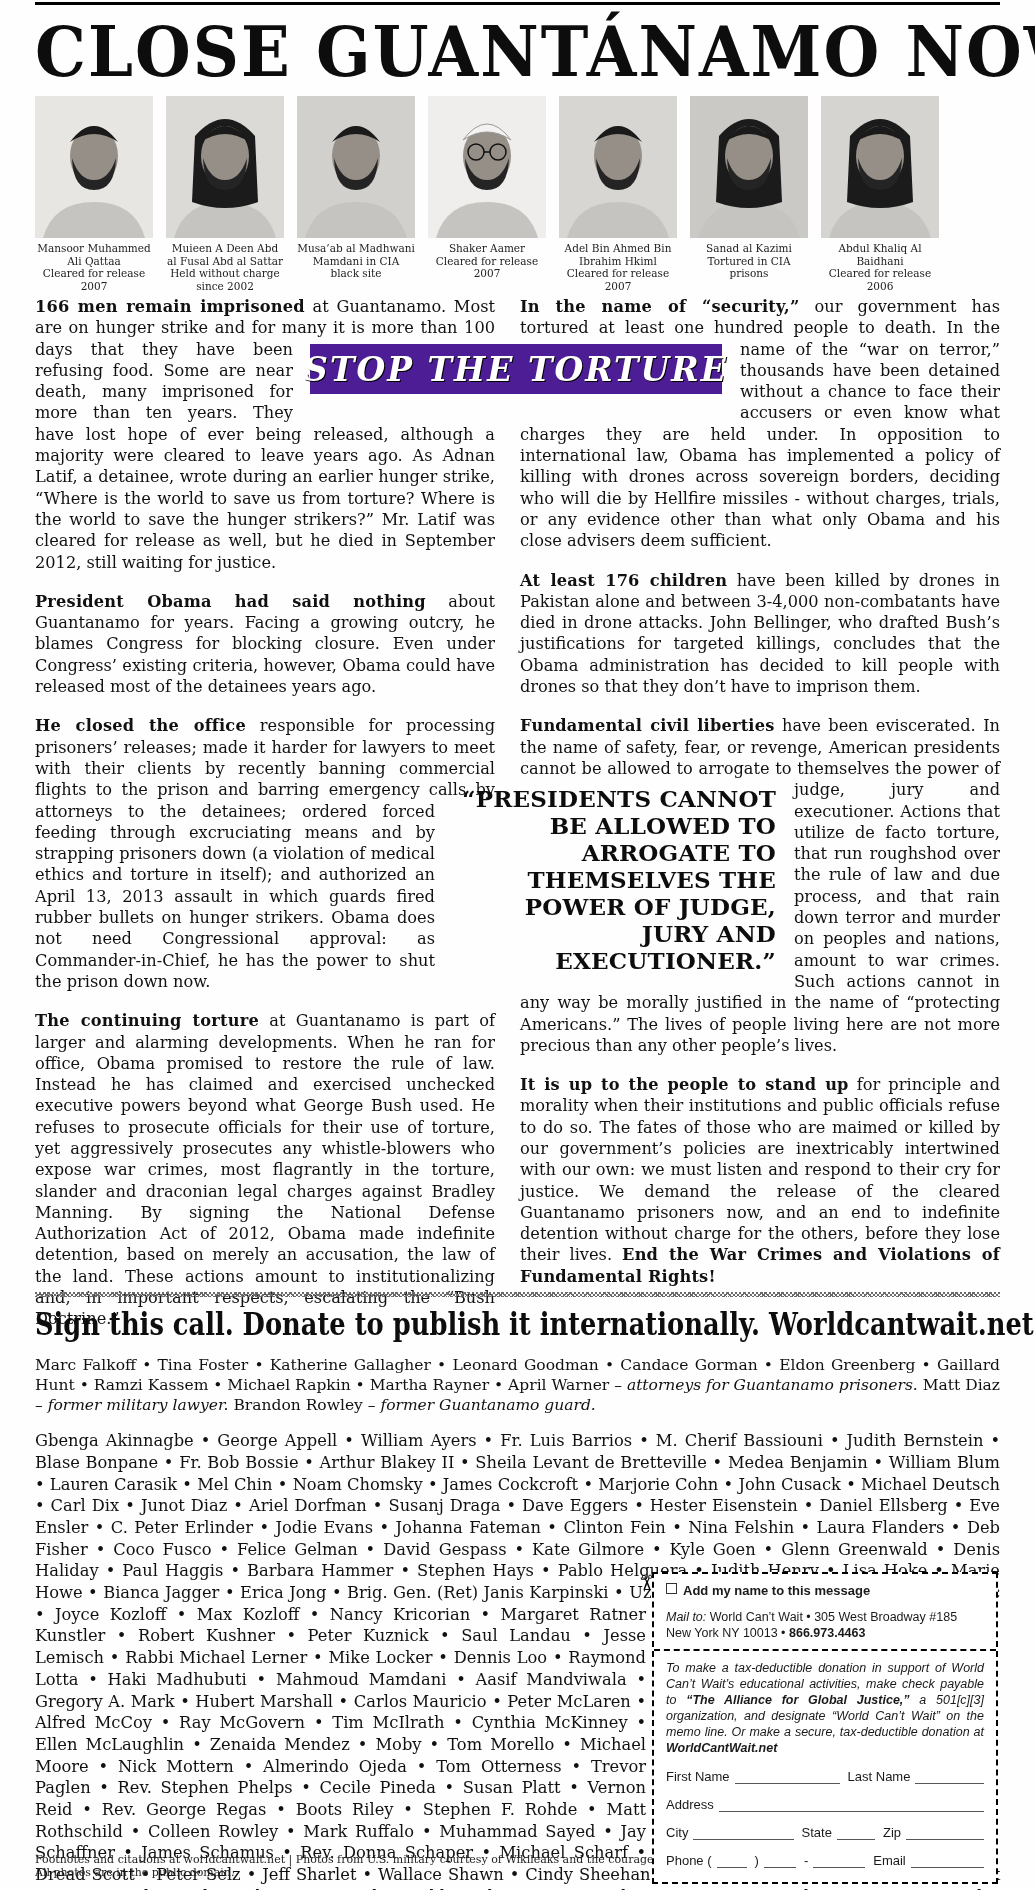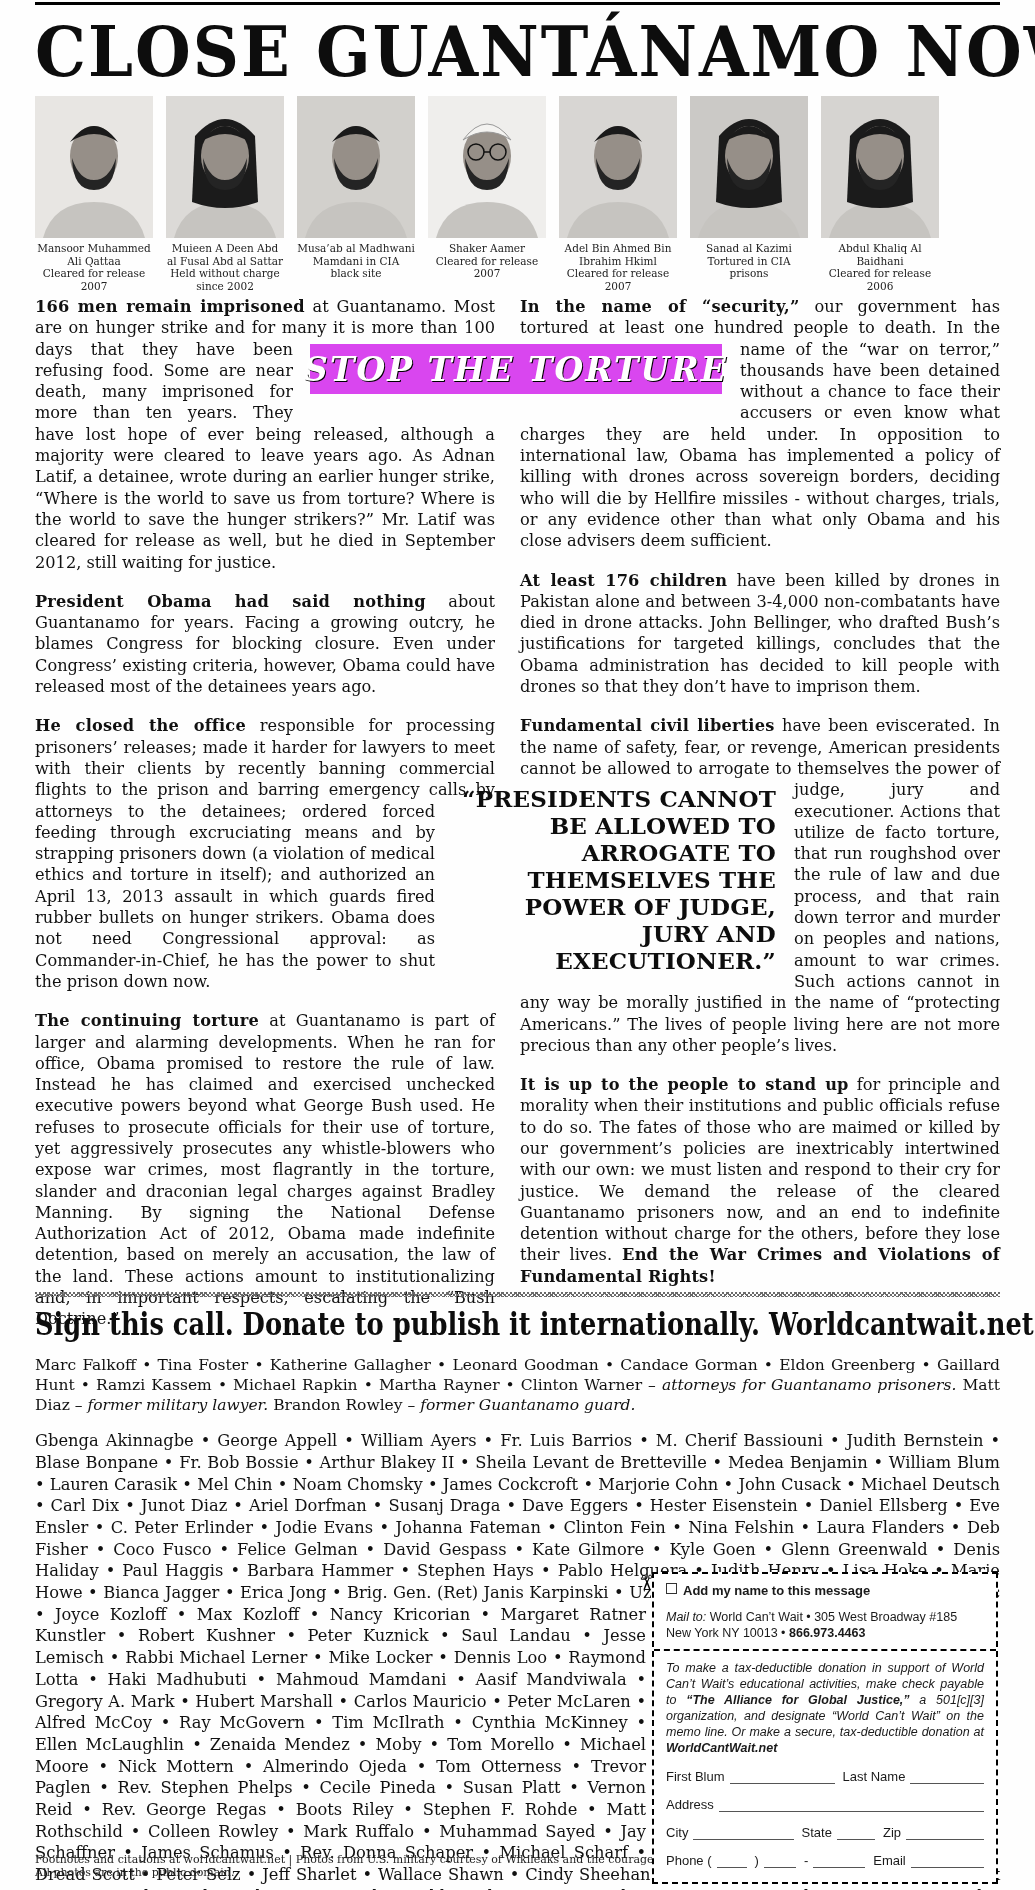--- a/index.html
+++ b/index.html
@@ -21,21 +21,21 @@
   .columns{position:absolute;top:296px;left:35px;width:965px;display:flex;gap:25px;}
   .col{text-align:justify;font-size:16.2px;line-height:21.3px;}
   .col-left{width:460px;}
   .col-right{width:480px;}
   .col p{margin:0 0 18px 0;}
   .col b.lead{font-weight:bold;letter-spacing:.2px;}
   .sp{display:block;}
   .sp-banner-l{float:right;width:196px;height:66px;margin-left:6px;}
   .sp-banner-r{float:left;width:214px;height:66px;margin-right:6px;}
   .sp-quote-l{float:right;width:60px;height:172px;}
-  .banner{position:absolute;top:344px;left:310px;width:412px;height:50px;background:#d946ef;
+  .banner{position:absolute;top:344px;left:310px;width:412px;height:50px;background:#4c1d95;
       color:#fff;display:flex;align-items:center;justify-content:center;z-index:5;
       font:bold italic 33px/1 "DejaVu Serif",serif;letter-spacing:2px;white-space:nowrap;
       text-shadow:1px 1px 0 #000;}
   .pullquote{float:left;width:326px;margin:2px 6px 4px -70px;min-height:198px;
       text-align:right;font-weight:bold;font-size:23px;line-height:27px;padding:4px 12px 0 0;
       letter-spacing:.2px;color:#0d0d0d;}
   
   .sign-section{position:absolute;top:1292px;left:35px;width:965px;}
   .divider{height:5px;width:100%;
       background:repeating-linear-gradient(45deg,#6a6a6a 0 1px,transparent 1px 3px),
@@ -211,37 +211,37 @@
       <p><b class="lead">In the name of “security,”</b><span> our government has tortured at least one hundred people to death. In the </span><span class="sp sp-banner-r"></span><span>name of the “war on terror,” thousands have been detained without a chance to face their accusers or even know what charges they are held under. In opposition to international law, Obama has implemented a policy of killing with drones across sovereign borders, deciding who will die by Hellfire missiles - without charges, trials, or any evidence other than what only Obama and his close advisers deem sufficient.</span></p>
       <p><b class="lead">At least 176 children</b><span> have been killed by drones in Pakistan alone and between 3-4,000 non-combatants have died in drone attacks. John Bellinger, who drafted Bush’s justifications for targeted killings, concludes that the Obama administration has decided to kill people with drones so that they don’t have to imprison them.</span></p>
       <p><b class="lead">Fundamental civil liberties</b><span> have been eviscerated. In the name of safety, fear, or revenge, American presidents cannot be allowed to arrogate to themselves </span><span class="pullquote">“PRESIDENTS CANNOT BE ALLOWED TO ARROGATE TO THEMSELVES THE POWER OF JUDGE, JURY AND EXECUTIONER.”</span><span>the power of judge, jury and executioner. Actions that utilize de facto torture, that run roughshod over the rule of law and due process, and that rain down terror and murder on peoples and nations, amount to war crimes. Such actions cannot in any way be morally justified in the name of “protecting Americans.” The lives of people living here are not more precious than any other people’s lives.</span></p>
       <p><b class="lead">It is up to the people to stand up</b><span> for principle and morality when their institutions and public officials refuse to do so. The fates of those who are maimed or killed by our government’s policies are inextricably intertwined with our own: we must listen and respond to their cry for justice. We demand the release of the cleared Guantanamo prisoners now, and an end to indefinite detention without charge for the others, before they lose their lives.  </span><b class="lead">End the War Crimes and Violations of Fundamental Rights!</b></p>
     </div>
   </div>
 
   <div class="sign-section">
     <div class="divider"></div>
     <h2 class="signcall">Sign this call. Donate to publish it internationally. Worldcantwait.net</h2>
-    <p class="lawyers"><span>Marc Falkoff • Tina Foster • Katherine Gallagher • Leonard Goodman • Candace Gorman • Eldon Greenberg • Gaillard Hunt • Ramzi Kassem • Michael Rapkin • Martha Rayner • Clinton Warner – </span><i>attorneys for Guantanamo prisoners.</i><span> Matt Diaz – </span><i>former military lawyer.</i><span> Brandon Rowley – </span><i>former Guantanamo guard.</i></p>
+    <p class="lawyers"><span>Marc Falkoff • Tina Foster • Katherine Gallagher • Leonard Goodman • Candace Gorman • Eldon Greenberg • Gaillard Hunt • Ramzi Kassem • Michael Rapkin • Martha Rayner • April Warner – </span><i>attorneys for Guantanamo prisoners.</i><span> Matt Diaz – </span><i>former military lawyer.</i><span> Brandon Rowley – </span><i>former Guantanamo guard.</i></p>
     <p class="signers"><span>Gbenga Akinnagbe • George Appell • William Ayers • Fr. Luis Barrios • M. Cherif Bassiouni • Judith Bernstein • Blase Bonpane • Fr. Bob Bossie • Arthur Blakey II • Sheila Levant de Bretteville • Medea Benjamin • William Blum • Lauren Carasik • Mel Chin • Noam Chomsky • James Cockcroft • Marjorie Cohn • John Cusack • Michael Deutsch • Carl Dix • Junot Diaz • Ariel Dorfman • Susanj Draga • Dave Eggers • Hester Eisenstein • Daniel Ellsberg • Eve Ensler • C. Peter Erlinder • Jodie Evans • Johanna Fateman • Clinton Fein • Nina Felshin • Laura Flanders • Deb Fisher • Coco Fusco • Felice Gelman • David Gespass • Kate Gilmore • Kyle Goen • Glenn Greenwald • Denis Haliday • Paul Haggis • Barbara Hammer • Stephen Hays • Pablo Helguera • Judith Henry • Lisa Hoke • Marie Howe • Bianca Jagger • Erica Jong • Brig. Gen. (Ret) Janis Karpinski • Uzma Khan • C. Clark Kissinger • Ron Kovic • Joyce Kozloff • Max Kozloff • Nancy Kricorian • Margaret Ratner </span><span class="sp sp-coupon"></span><span>Kunstler • Robert Kushner • Peter Kuznick • Saul Landau • Jesse Lemisch • Rabbi Michael Lerner • Mike Locker • Dennis Loo • Raymond Lotta • Haki Madhubuti • Mahmoud Mamdani • Aasif Mandviwala • Gregory A. Mark • Hubert Marshall • Carlos Mauricio • Peter McLaren • Alfred McCoy • Ray McGovern • Tim McIlrath • Cynthia McKinney • Ellen McLaughlin • Zenaida Mendez • Moby • Tom Morello • Michael Moore • Nick Mottern • Almerindo Ojeda • Tom Otterness • Trevor Paglen • Rev. Stephen Phelps • Cecile Pineda • Susan Platt • Vernon Reid • Rev. George Regas • Boots Riley • Stephen F. Rohde • Matt Rothschild • Colleen Rowley • Mark Ruffalo • Muhammad Sayed • Jay Schaffner • James Schamus • Rev. Donna Schaper • Michael Scharf • Dread Scott • Peter Selz • Jeff Sharlet • Wallace Shawn • Cindy Sheehan • Steve Shelley • Danny Simmons • Dick Simpson • Kiki Smith • Jed Stone • Stephen Soldz • Oliver Stone • Debra Sweet • Nancy Talanian • Sunsara Taylor • Susana Torre • Rebecca Vilkomerson • Ayelet Waldman • Kara Walker • Alice Walker • Victor Wallis • Cornel West • John Wetherhold • S. Brian Willson • Martha Wilson • Andy Worthington • Col. (Ret) Ann Wright + 1200 more</span></p>
   </div>
 
   <aside class="coupon">
     <span class="scissors">✂</span>
     <div class="c-top">
       <div class="c-add">
         <span class="cb"></span>
         <span>Add my name to this message</span>
       </div>
       <div class="c-mail"><i>Mail to:</i><span> World Can’t Wait • 305 West Broadway #185 New York NY 10013 • </span><b>866.973.4463</b></div>
     </div>
     <div class="c-bot">
       <p class="c-donate"><span>To make a tax-deductible donation in support of World Can’t Wait’s educational activities, make check payable to </span><b>“The Alliance for Global Justice,”</b><span> a 501[c][3] organization, and designate “World Can’t Wait” on the memo line. Or make a secure, tax-deductible donation at </span><b>WorldCantWait.net</b></p>
       <div class="frow">
-        <span class="flabel">First Blum</span>
+        <span class="flabel">First Name</span>
           <span class="bl w110"></span>
         <span class="flabel">Last Name</span>
           <span class="bl grow"></span>
       </div>
       <div class="frow">
         <span class="flabel">Address</span>
           <span class="bl grow"></span>
       </div>
       <div class="frow">
         <span class="flabel">City</span>

